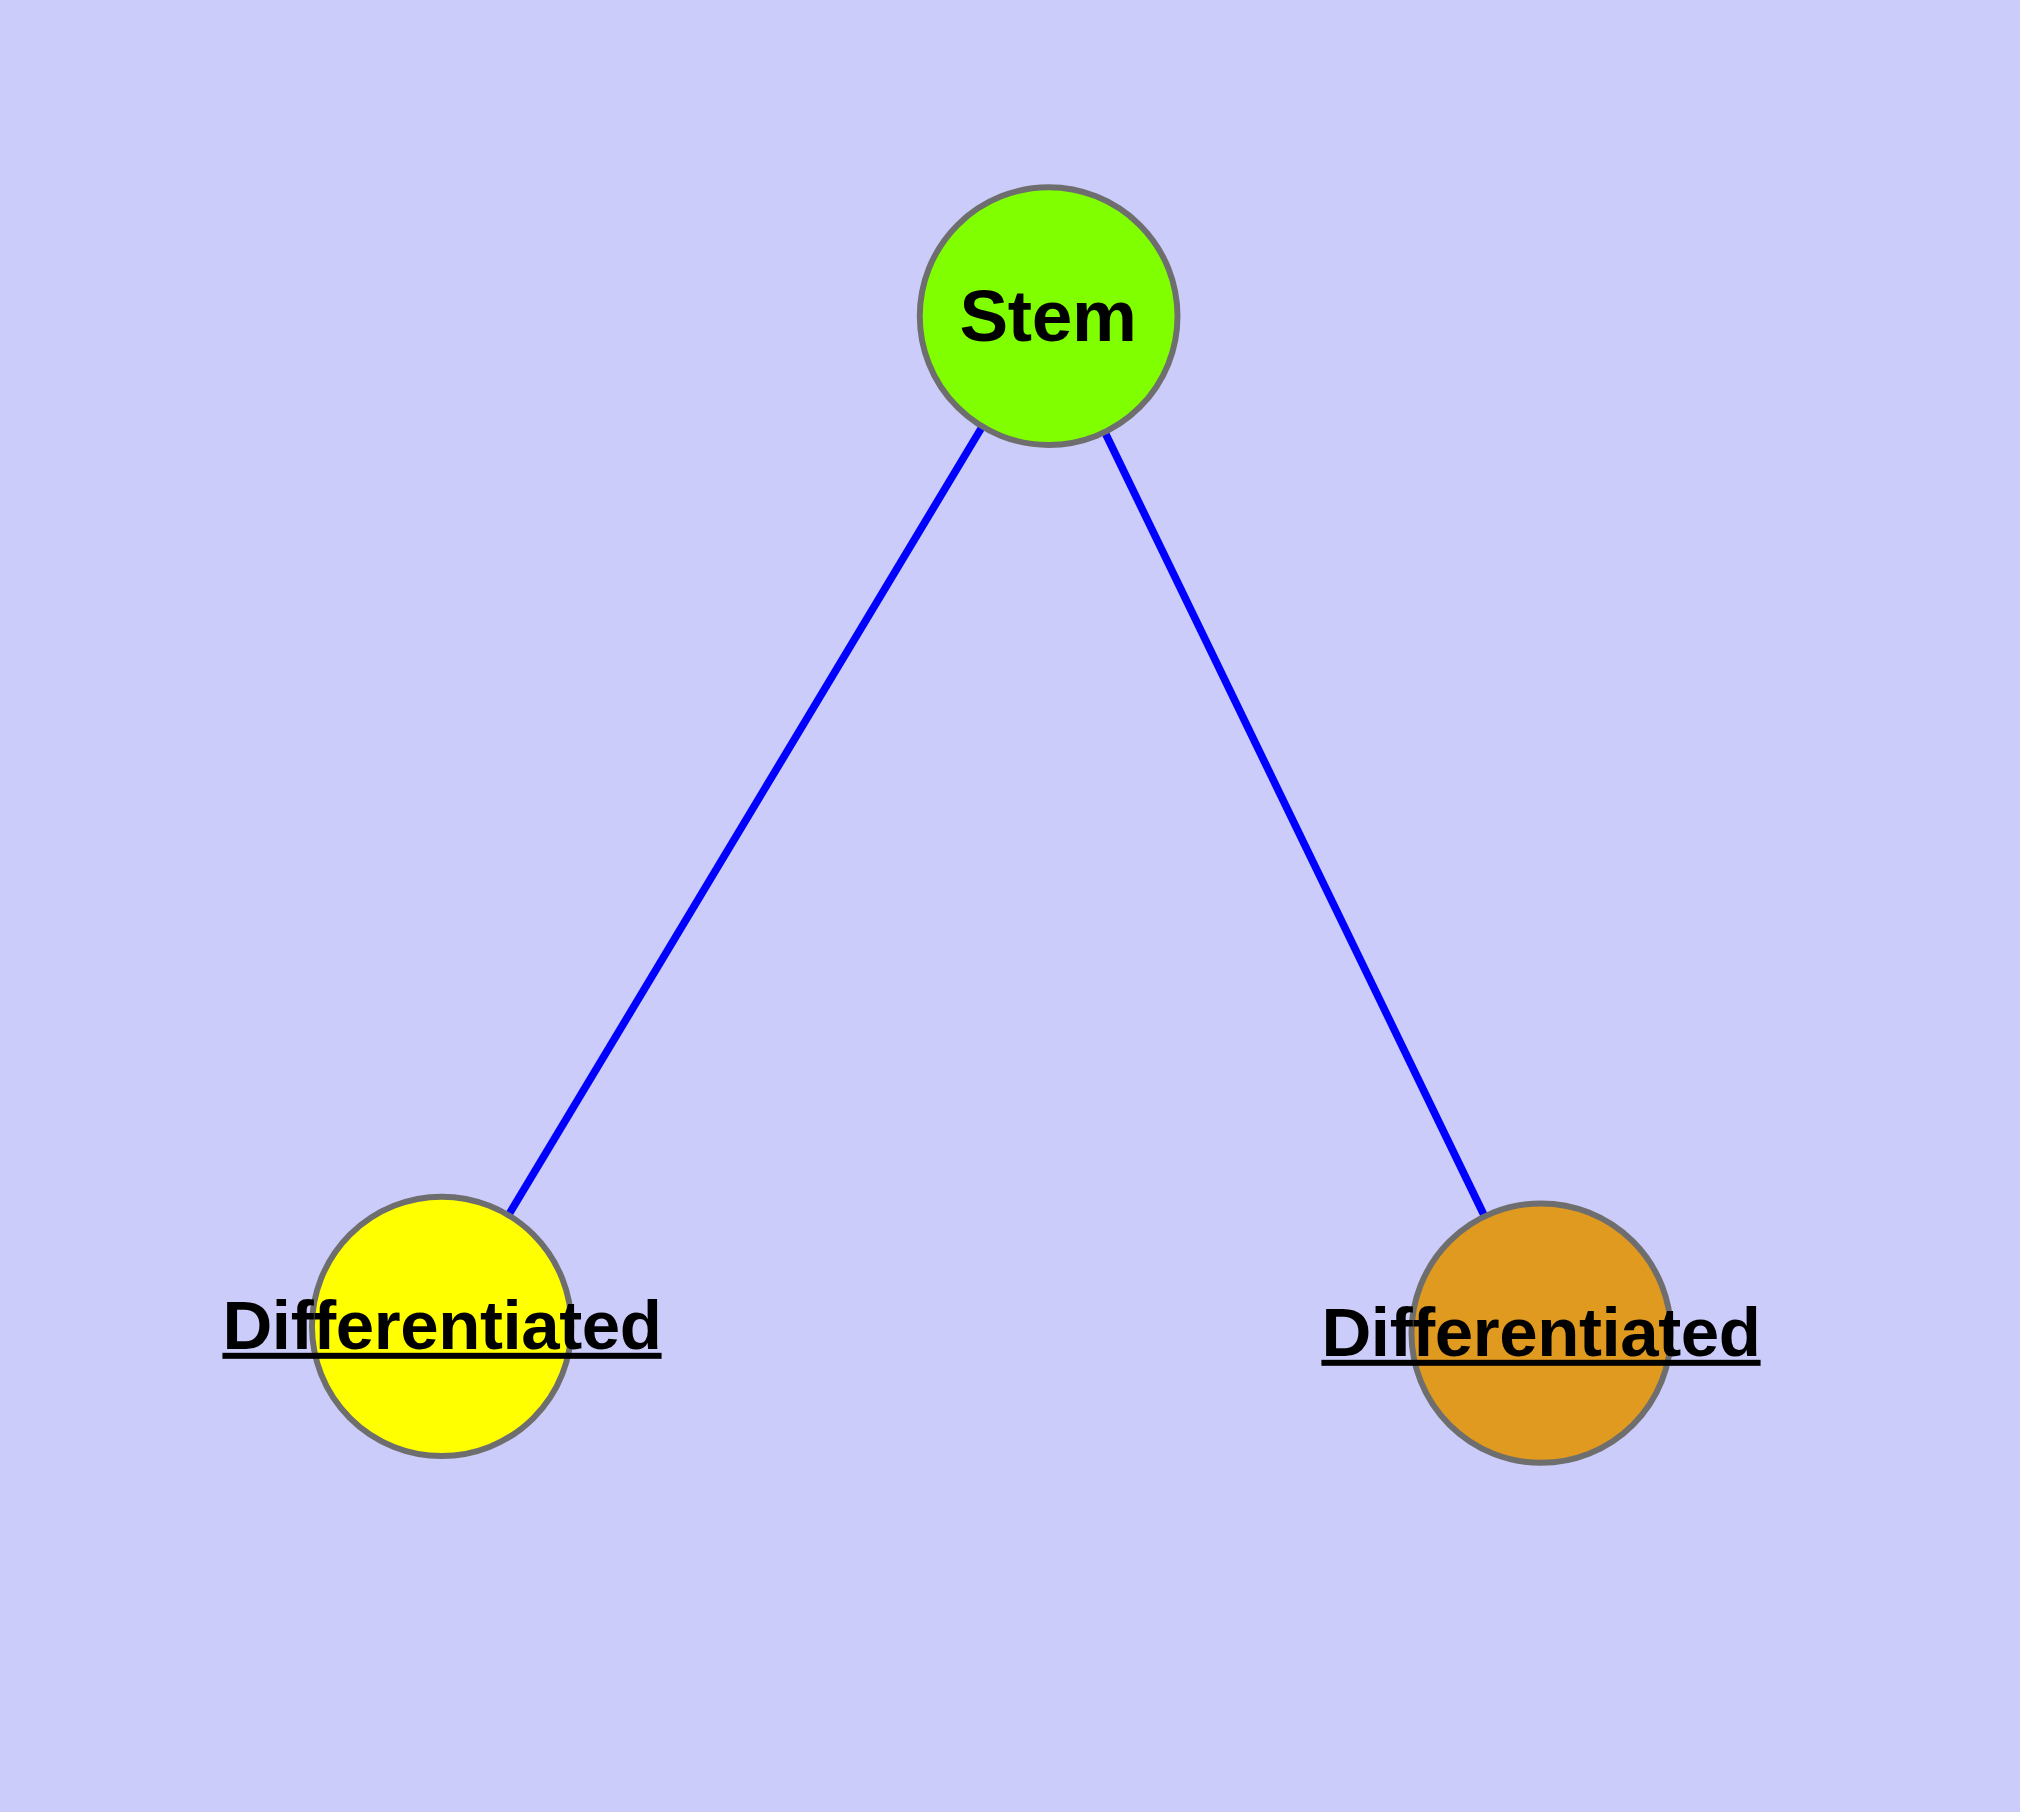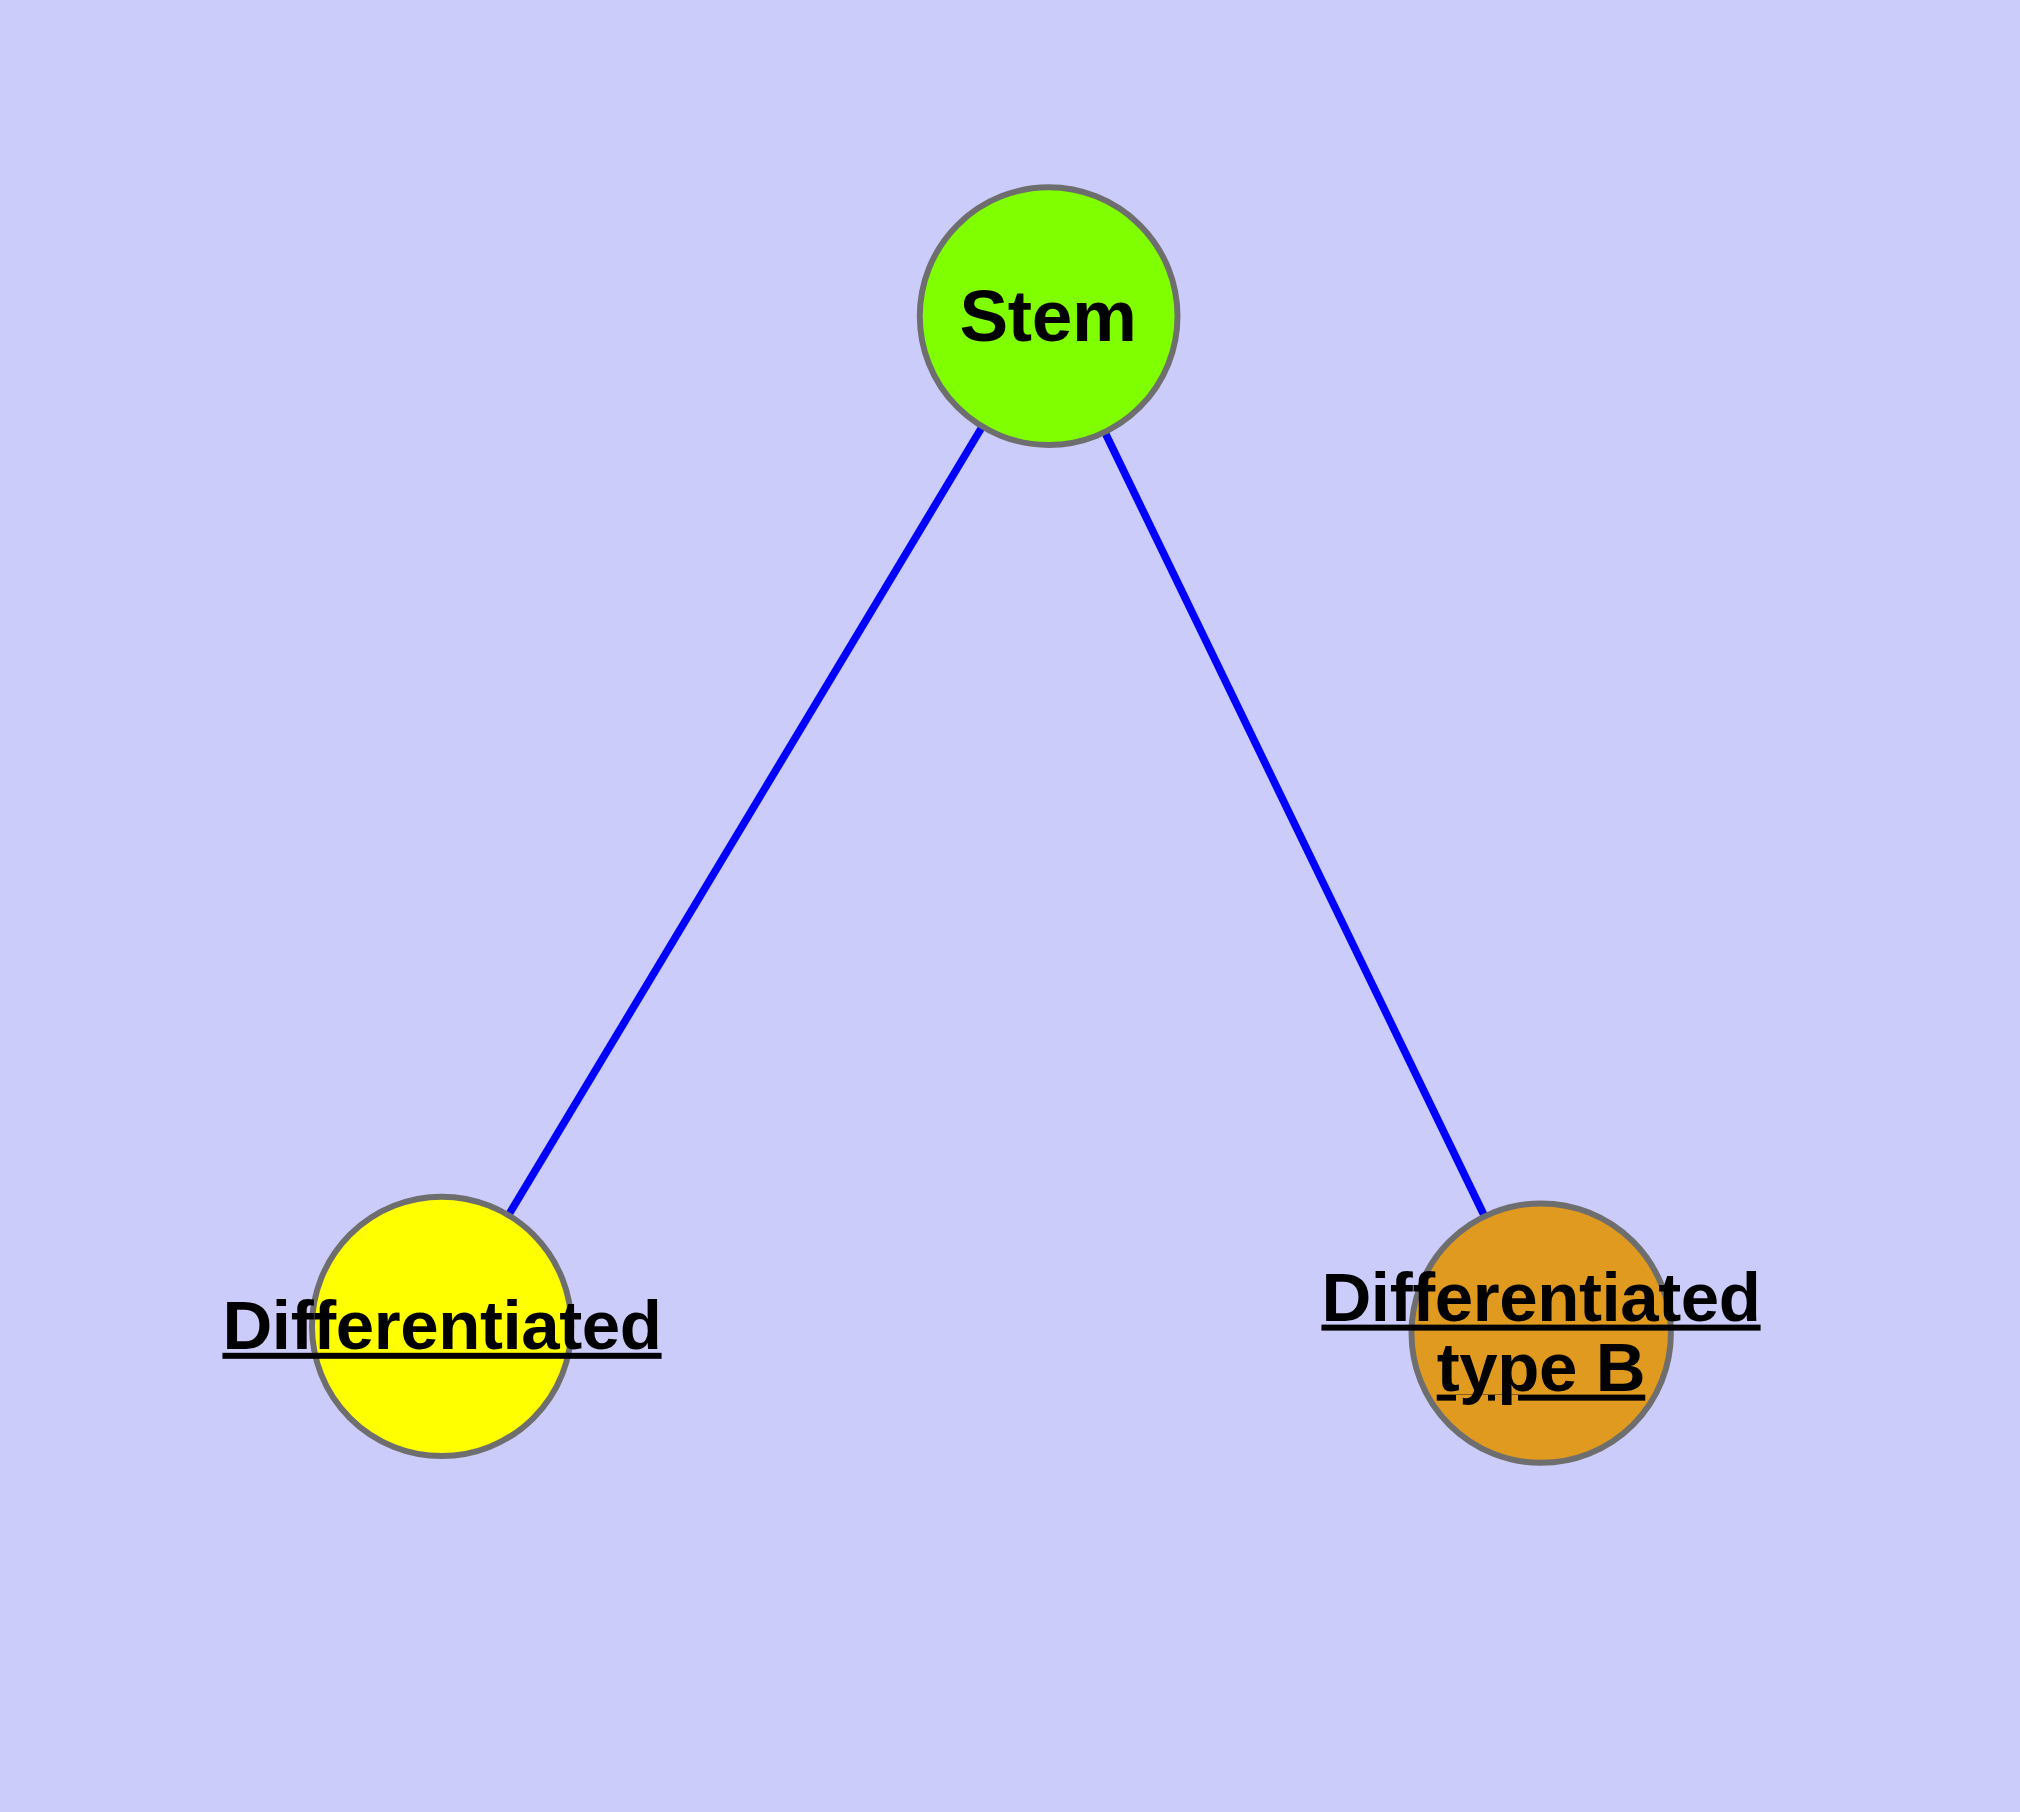--- a/index.html
+++ b/index.html
@@ -63,17 +63,17 @@
     <g id="node-layer">
         <circle cx="1237" cy="373" r="152" fill="#7fff00" stroke="#6e6e6e" stroke-width="7"></circle>
         <circle cx="521" cy="1565" r="153" fill="#ffff00" stroke="#6e6e6e" stroke-width="7"></circle>
         <circle cx="1818" cy="1573" r="153" fill="#e09a20" stroke="#6e6e6e" stroke-width="7"></circle>
       </g>
   </svg>
 
   <div id="label-layer">
       <div class="node-label stem" style="left: 1048px; top: 316px; font-size: 73px; color: rgb(0, 0, 0);"><div>Stem</div></div>
       <div class="node-label leaf" style="left: 442px; top: 1326px; font-size: 69px; color: rgb(0, 0, 0);"><div>Differentiated</div></div>
-      <div class="node-label leaf" style="left: 1541px; top: 1333px; font-size: 69px; color: rgb(0, 0, 0);"><div>Differentiated</div><div>type B</div></div>
+      <div class="node-label leaf" style="left: 1541px; top: 1333px; font-size: 69px; color: rgb(0, 0, 0);"><div>Differentiated</div></div>
     </div>
 
 </div>
 
 
 </body></html>

